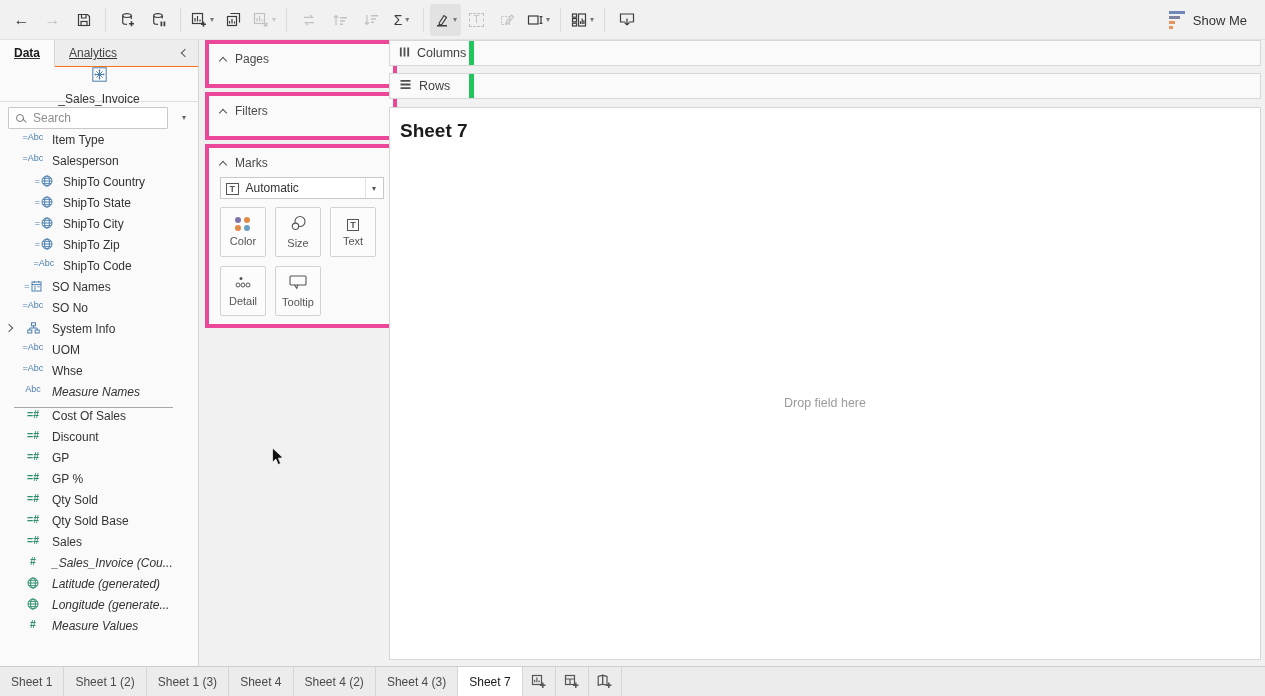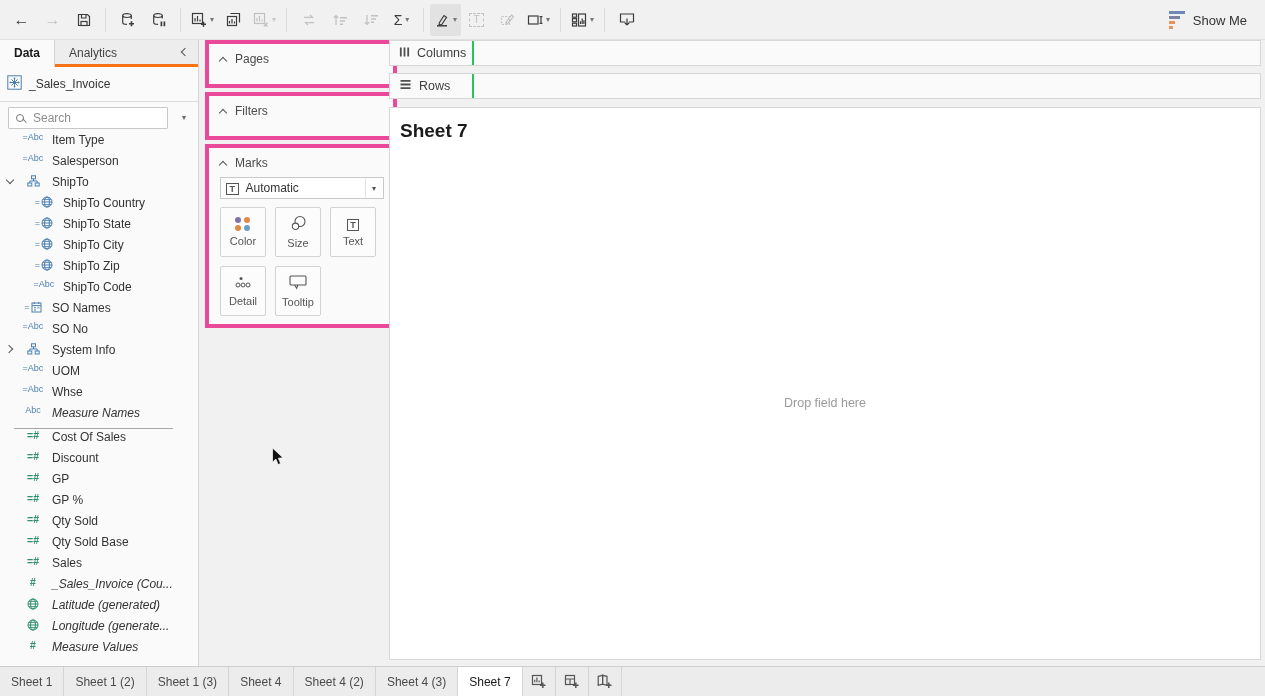--- a/index.html
+++ b/index.html
@@ -23,29 +23,29 @@
   .tbox-dashed { border:1px dashed currentColor; font-size:10px; line-height:12px; padding:0 3px; }
   .tbox { border:1px solid #555; color:#555; font-size:9px; line-height:11px; padding:0 2.5px; font-weight:bold; }
   .show-me { position:absolute; right:18px; top:0; height:40px; display:flex; align-items:center; gap:8px;
     font-size:13px; color:#333; }
   .sm-ic { display:flex; flex-direction:column; gap:2px; }
   .sm-ic span { height:3px; display:block; }
 
   
   .data-pane { position:absolute; left:0; top:40px; width:199px; height:626px; background:#fafafa;
     border-right:1px solid #d4d4d4; }
-  .pane-tabs { height:27px; display:flex; background:#ededed; border-bottom:3px solid #f97316; }
+  .pane-tabs { height:27px; display:flex; background:#ededed; border-bottom:1px solid #f97316;text-decoration:underline; }
   .pane-tab { padding:0 14px; line-height:26px; color:#444; }
   .pane-tab.active { background:#fafafa; color:#1a1a1a; font-weight:bold; border-right:1px solid #d4d4d4;
     height:27px; }
   .pane-collapse { margin-left:auto; width:26px; display:flex; align-items:center; justify-content:center; }
   .chev { display:inline-block; width:6px; height:6px; }
   .chev-left { border-left:1.5px solid #555; border-bottom:1.5px solid #555; transform:rotate(45deg); }
   .chev-up { border-left:1.5px solid #555; border-top:1.5px solid #555; transform:rotate(45deg); margin-top:3px; }
-  .ds-row { height:35px; display:flex; align-items:center; gap:7px; padding:0 7px; border-bottom:1px solid #ddd; }
+  .ds-row { height:35px; display:flex; align-items:center; gap:7px; padding:0 7px; border-bottom:1px solid #ddd;flex-direction:column; }
   .search-row { height:31px; display:flex; align-items:center; gap:14px; padding:0 8px; }
   .search-box { width:160px; height:22px; background:#fff; border:1px solid #c8c8c8; border-radius:1px;
     display:flex; align-items:center; gap:7px; padding:0 7px; }
   .mag { width:8px; height:8px; border:1.3px solid #777; border-radius:50%; position:relative; flex:none; }
   .mag::after { content:""; position:absolute; width:4.5px; height:1.4px; background:#777;
     right:-3.5px; bottom:-1px; transform:rotate(45deg); }
   .search-input { border:none; outline:none; background:transparent; flex:1; min-width:0;
     font-family:"Liberation Sans",sans-serif; font-size:12px; color:#333; }
   .search-input::placeholder { color:#8d8d8d; }
   .search-caret { color:#666; font-size:8px; }
@@ -84,21 +84,21 @@
   .dots { display:grid; grid-template-columns:7px 7px; grid-gap:2px; }
   .dot { width:6px; height:6px; border-radius:50%; }
 
   
   .sheet-area { position:absolute; left:389px; top:40px; right:0; height:626px; }
   .shelf { position:absolute; left:0; right:4px; height:26px; background:#fafafa;
     border:1px solid #d7d7d7; display:flex; align-items:center; }
   #shelf-columns { top:0; }
   #shelf-rows { top:33px; }
   .shelf-label { width:84px; align-self:stretch; display:flex; align-items:center; gap:7px;
-    padding-left:9px; border-right:2px solid #22c55e; color:#3f3f3f; font-size:12.5px; }
+    padding-left:9px; border-right:5px solid #22c55e; color:#3f3f3f; font-size:12.5px; }
   .canvas { position:absolute; left:0; right:4px; top:67px; height:553px; background:#fff;
     border:1px solid #d7d7d7; }
   .canvas-title { position:absolute; left:10px; top:12px; font-size:19px; font-weight:bold; color:#1b1b1b; }
   .drop-hint { position:absolute; left:0; right:0; top:288px; text-align:center; color:#9b9b9b; font-size:12.5px; }
 
   
   .tab-bar { position:absolute; left:0; bottom:0; width:100%; height:30px; background:#ececec;
     border-top:1px solid #cdcdcd; display:flex; align-items:stretch; }
   .sheet-tab { padding:0 11px; display:flex; align-items:center; border-right:1px solid #d6d6d6;
     color:#4a4a4a; font-size:12px; }
@@ -277,32 +277,20 @@
             <span class="ti" style="color:#4c7fb0">=Abc</span>
           </span>
           <span class="f-name">Item Type</span>
         </div>
         <div class="field-row">
           <span class="f-exp"></span>
           <span class="f-ic">
             <span class="ti" style="color:#4c7fb0">=Abc</span>
           </span>
           <span class="f-name">Salesperson</span>
-        </div>
-        <div class="field-row">
-          <span class="f-exp chev-down"></span>
-          <span class="f-ic">
-            <svg width="13" height="12" viewBox="0 0 13 12" fill="none" stroke="#4c7fb0" stroke-width="1">
-              <rect x="4.5" y="0.8" width="4" height="3"></rect>
-              <rect x="0.8" y="8" width="4" height="3"></rect>
-              <rect x="8.2" y="8" width="4" height="3"></rect>
-              <path d="M6.5 3.8v2.2M2.8 8V6h7.4v2"></path>
-            </svg>
-          </span>
-          <span class="f-name">ShipTo</span>
         </div>
         <div class="field-row indent">
           <span class="f-exp"></span>
           <span class="f-ic">
             <span class="ti" style="color:#4c7fb0">=</span>
             <svg width="12" height="12" viewBox="0 0 12 12" fill="none" stroke="#4c7fb0" stroke-width="1">
               <circle cx="6" cy="6" r="5"></circle>
               <ellipse cx="6" cy="6" rx="2.4" ry="5"></ellipse>
               <path d="M1 6h10M1.8 3.3h8.4M1.8 8.7h8.4"></path>
             </svg>

